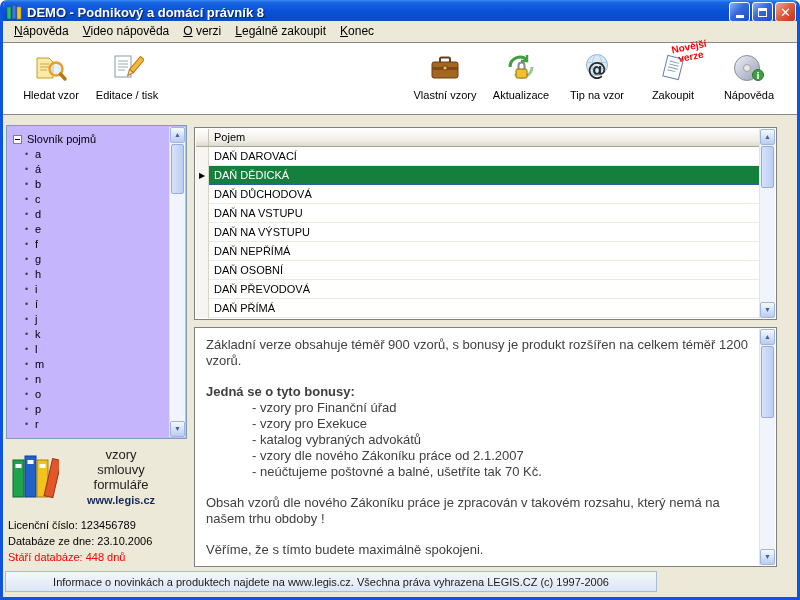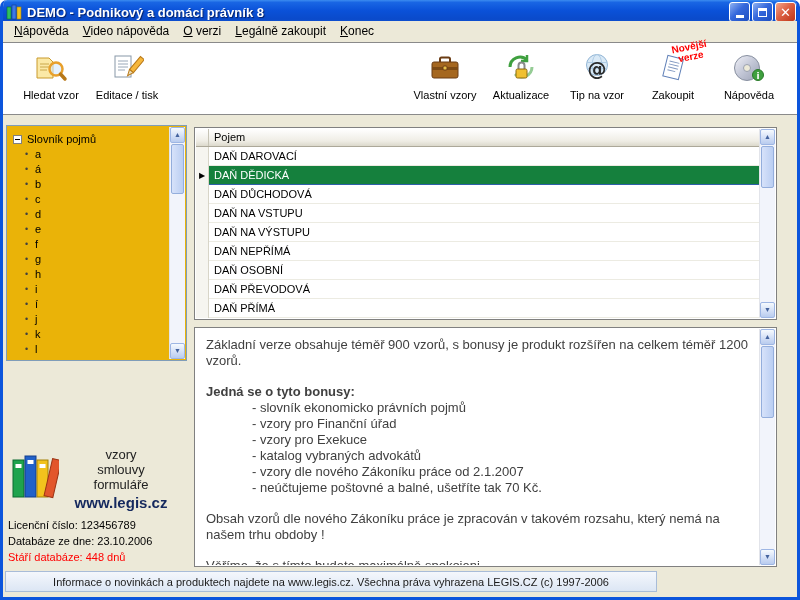--- a/index.html
+++ b/index.html
@@ -58,22 +58,22 @@
   .tb-icon { height:34px; display:flex; align-items:center; justify-content:center; }
   .tb-label { font-size:11px; color:#000; margin-top:4px; white-space:nowrap; }
   .tb-badge {
     position:absolute; top:-1px; right:-2px; width:46px;
     color:#FF0000; font-size:10px; font-weight:bold; line-height:10px;
     transform:rotate(-11deg); text-align:center;
   }
 
   
   .treebox {
-    position:absolute; left:3px; top:125px; width:181px; height:236px;
-    background:#eab308; border:1px solid #7F9DB9;
+    position:absolute; left:3px; top:125px; width:181px; height:314px;
+    background:#c4b5fd; border:1px solid #7F9DB9;
   }
   .tree-content { position:absolute; top:1px; left:1px; right:17px; bottom:1px; padding:4px 0 0 5px; overflow:hidden; font-size:11px; }
   .tree-root { display:flex; align-items:center; height:16px; gap:5px; cursor:default; }
   .expander { width:9px; height:9px; border:1px solid #808080; background:#fff; position:relative; flex:none; }
   .expander::after { content:""; position:absolute; left:1px; right:1px; top:3px; height:1px; background:#000; }
   .tree-item { height:15px; line-height:15px; padding-left:22px; position:relative; cursor:default; }
   .tree-item::before { content:"•"; position:absolute; left:12px; top:0; font-size:9px; color:#404040; }
 
   
   .vscroll { position:absolute; top:1px; right:1px; bottom:1px; width:16px; background:#F2F4FB; border-left:1px solid #E2E4EA; }
@@ -86,21 +86,21 @@
   .sb-up { top:0; } .sb-down { bottom:0; }
   .sb-thumb {
     position:absolute; left:1px; width:13px;
     background:linear-gradient(90deg,#D7E2FA 0%,#BACEF2 100%);
     border:1px solid #94AEDC; border-radius:2px; cursor:default;
   }
 
   
   .books-icon { position:absolute; left:8px; top:449px; }
   .logo-words { position:absolute; left:58px; top:447px; width:120px; text-align:center; font-size:13px; color:#222; line-height:15px; }
-  .logo-site  { position:absolute; left:58px; top:494px; width:120px; text-align:center; font-size:15px; font-weight:bold; color:#15295E; cursor:default; }
+  .logo-site  { position:absolute; left:58px; top:494px; width:120px; text-align:center; font-size:11px; font-weight:bold; color:#15295E; cursor:default; }
   .lic-line   { position:absolute; left:5px; font-size:11px; color:#000; white-space:nowrap; }
   .lic-1 { top:519px; } .lic-2 { top:535px; }
   .lic-3 { top:551px; color:#FF0000; }
 
   
   .tablebox {
     position:absolute; left:191px; top:127px; width:583px; height:193px;
     background:#fff; border:1px solid #808080;
   }
   .tbl-inner { position:absolute; top:1px; left:1px; right:17px; bottom:1px; overflow:hidden; }
@@ -380,21 +380,20 @@
       <div class="sb-thumb" style="top:17px; height:42px;"></div>
       <div class="sb-btn sb-down">▼</div>
     </div>
   </div>
 
   <div class="detailbox">
     <div class="detail-content">
       <p>Základní verze obsahuje téměř 900 vzorů, s bonusy je produkt rozšířen na celkem téměř 1200 vzorů.</p>
       <p class="bonus-head">Jedná se o tyto bonusy:</p>
       <div class="bullets">
-        <div>- slovník ekonomicko právních pojmů</div>
         <div>- vzory pro Finanční úřad</div>
         <div>- vzory pro Exekuce</div>
         <div>- katalog vybraných advokátů</div>
         <div>- vzory dle nového Zákoníku práce od 2.1.2007</div>
         <div>- neúčtujeme poštovné a balné, ušetříte tak 70 Kč.</div>
       </div>
       <p>Obsah vzorů dle nového Zákoníku práce je zpracován v takovém rozsahu, který nemá na našem trhu obdoby !</p>
       <p>Věříme, že s tímto budete maximálně spokojeni.</p>
     </div>
     <div class="vscroll">

